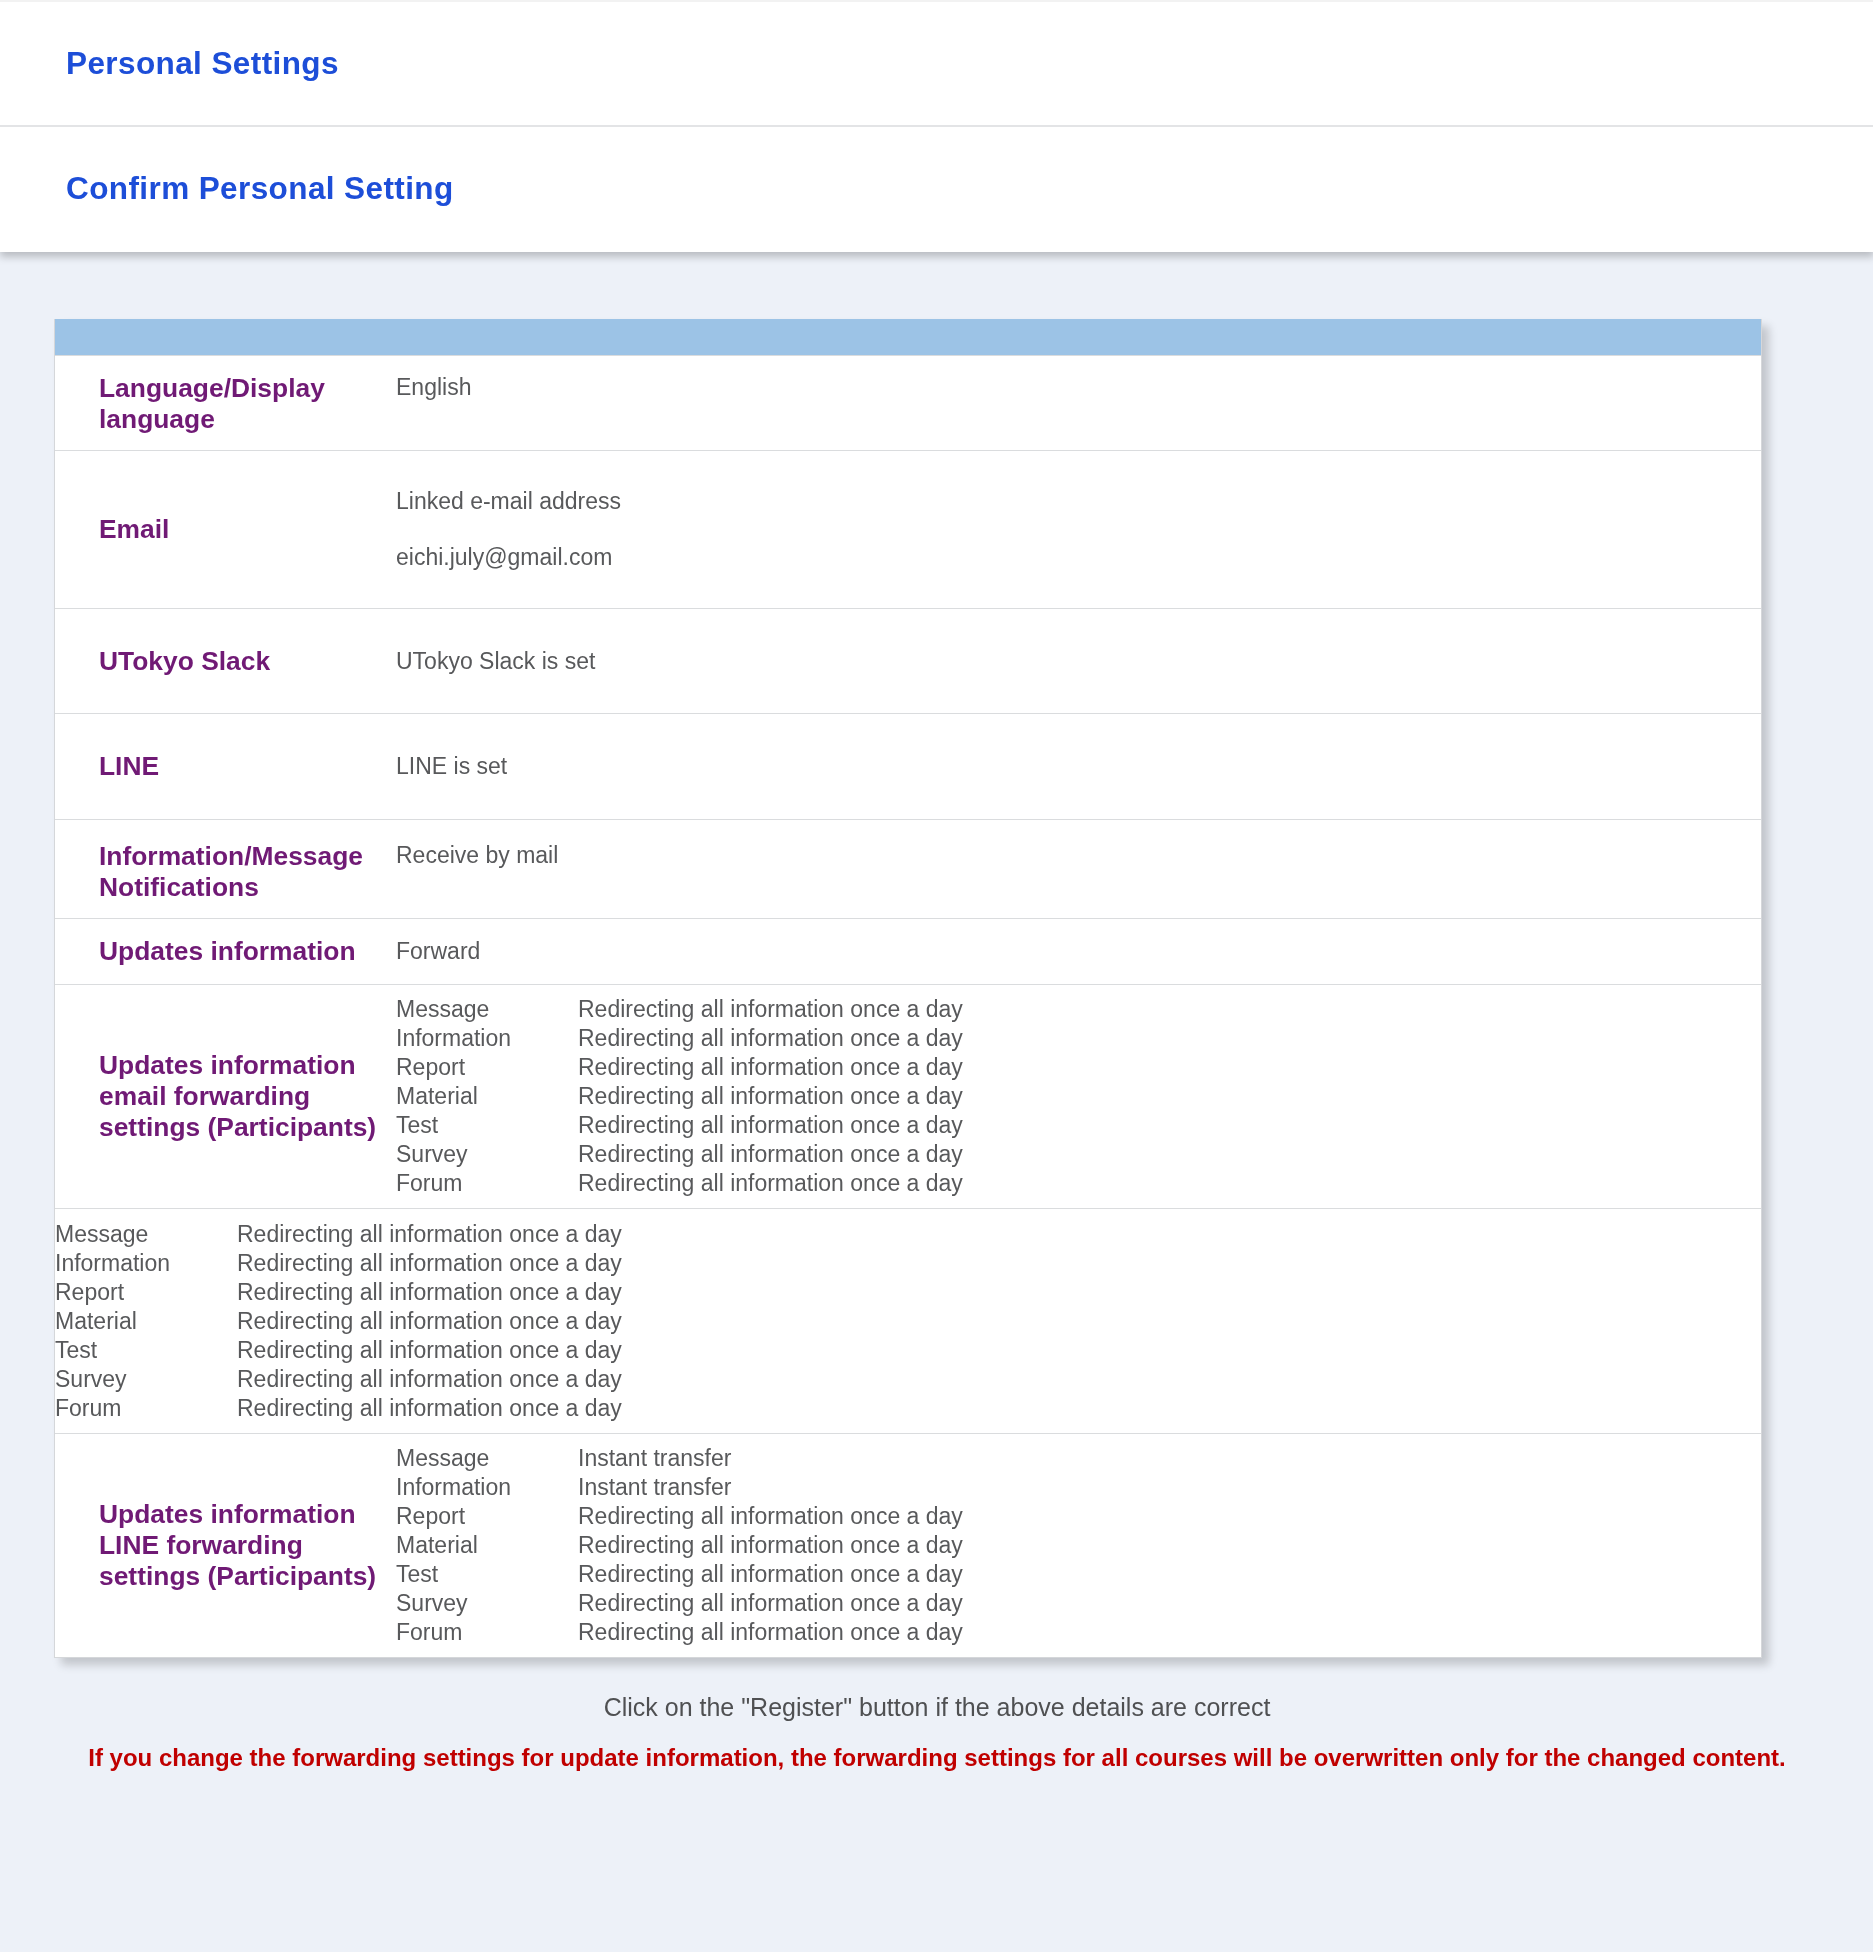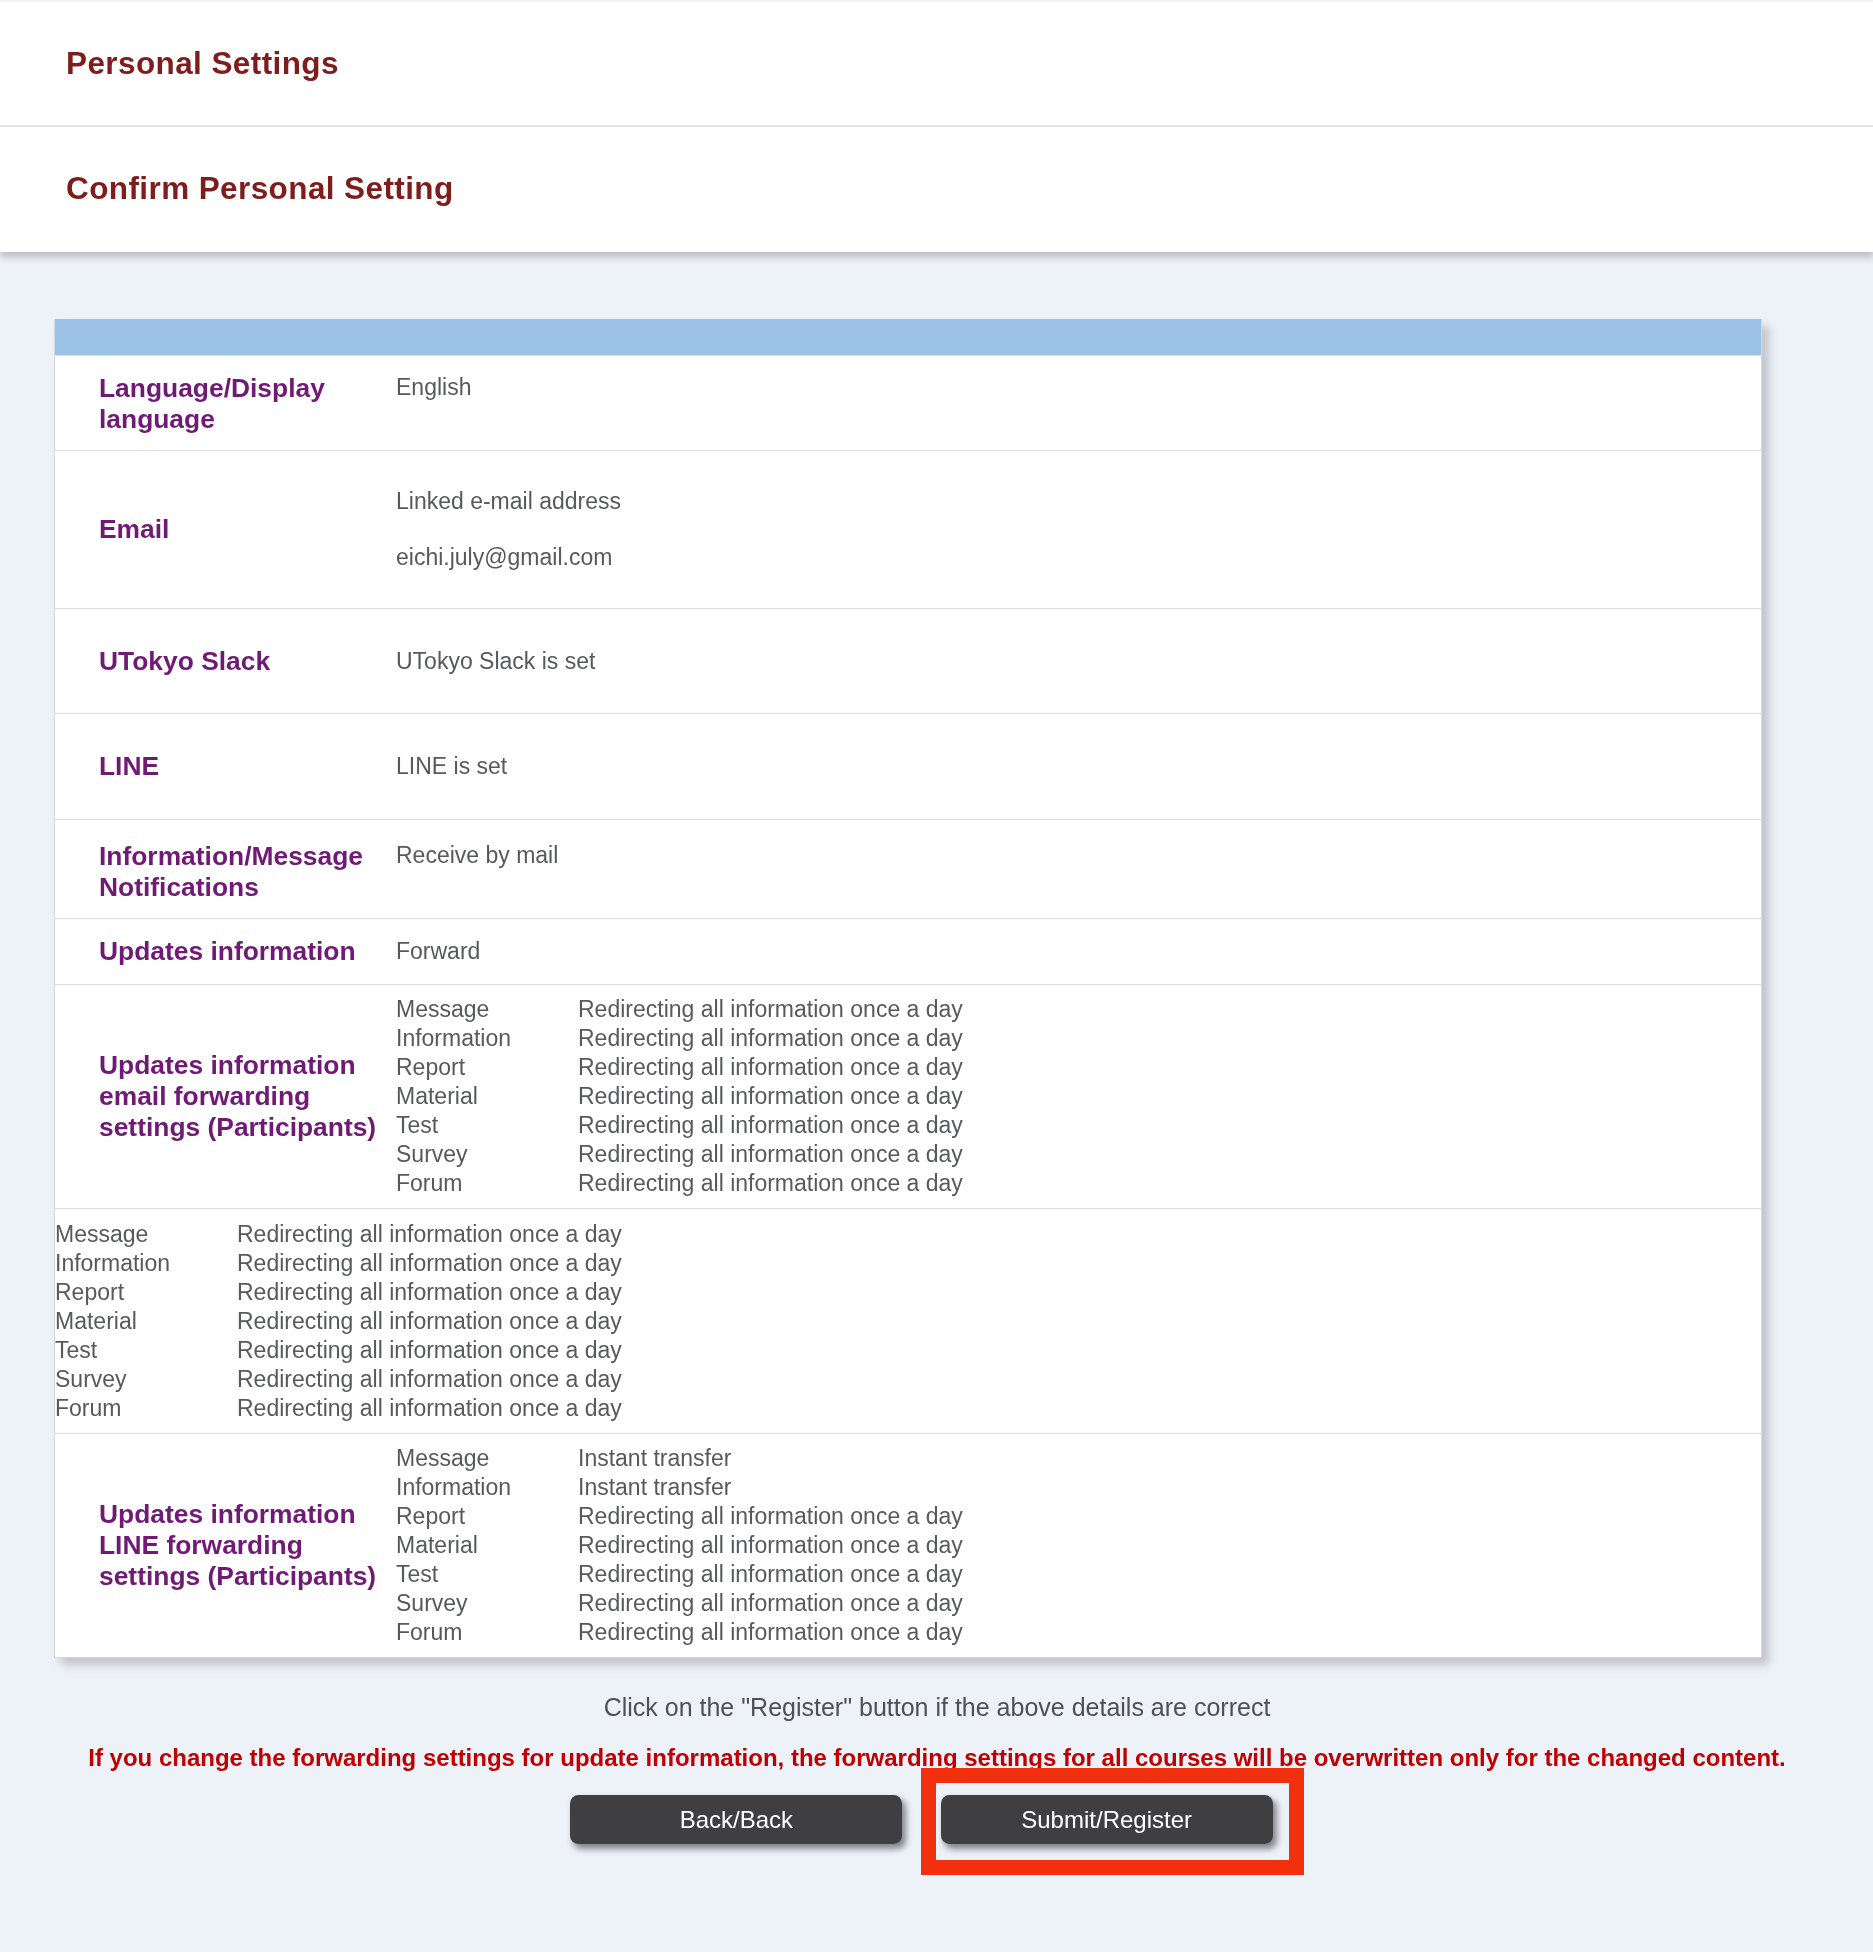--- a/index.html
+++ b/index.html
@@ -14,21 +14,21 @@
   
   .header{
     position:absolute; top:0; left:0; width:1874px; height:252px;
     background:#ffffff;
     box-shadow:0 5.1px 7.7px rgba(0,0,0,0.22);
     border-top:2.6px solid #f2f2f2;
   }
   .header-section{ height:123px; display:flex; align-items:center; padding-left:66px; }
   .header-divider{ height:1.7px; background:#e3e4e6; width:100%; }
   .page-title, .page-subtitle{
-    font-size:31.5px; font-weight:bold; color:#7f1d1d; letter-spacing:0.4px;
+    font-size:31.5px; font-weight:bold; color:#1d4ed8; letter-spacing:0.4px;
   }
 
   
   .table{
     position:absolute; top:319px; left:54px; width:1708px;
     background:#ffffff;
     border:0.9px solid #d5d7da; border-top:none;
     box-shadow:6.8px 6.8px 8.5px rgba(0,0,0,0.18);
   }
   .table-header-bar{
@@ -236,22 +236,16 @@
             <span class="sub-cat">Forum</span>
             <span class="sub-val">Redirecting all information once a day</span>
           </div>
       </div>
     </div>
   </div>
 
   <div class="footer">
     <div class="instruction">Click on the "Register" button if the above details are correct</div>
     <div class="warning">If you change the forwarding settings for update information, the forwarding settings for all courses will be overwritten only for the changed content.</div>
-    <div class="buttons-row">
-      <button class="btn">Back/Back</button>
-      <div class="annotation-box">
-        <button class="btn">Submit/Register</button>
-      </div>
-    </div>
   </div>
 
 </div>
 
 
 </body></html>

